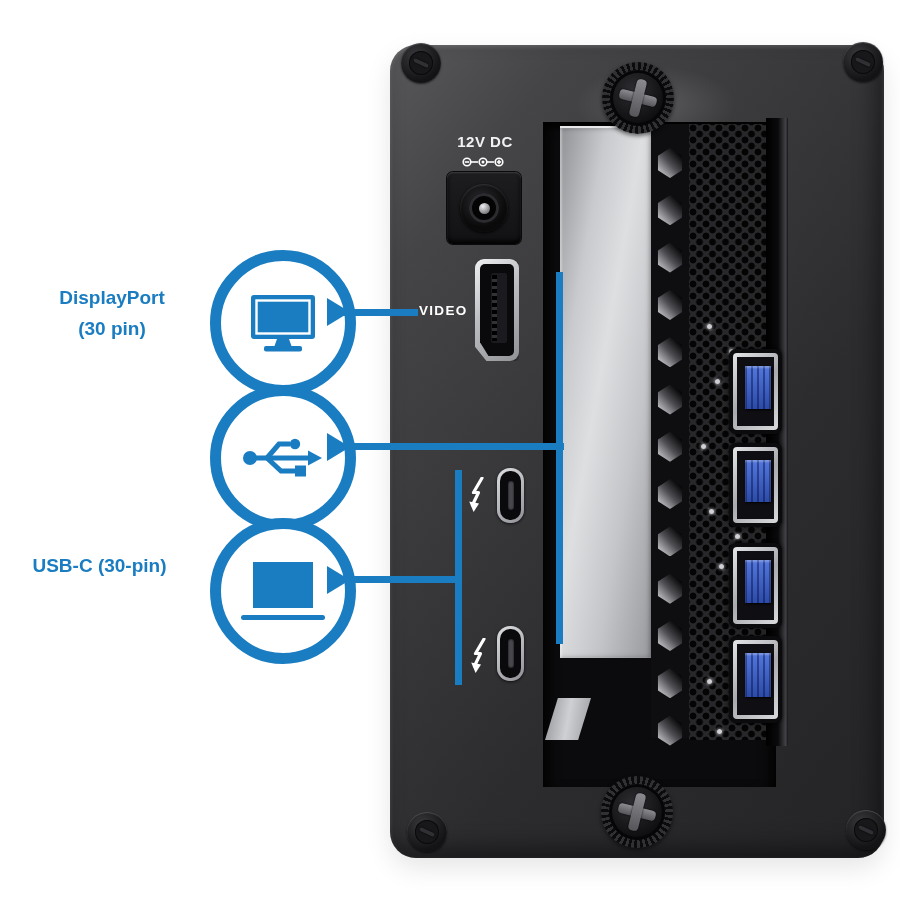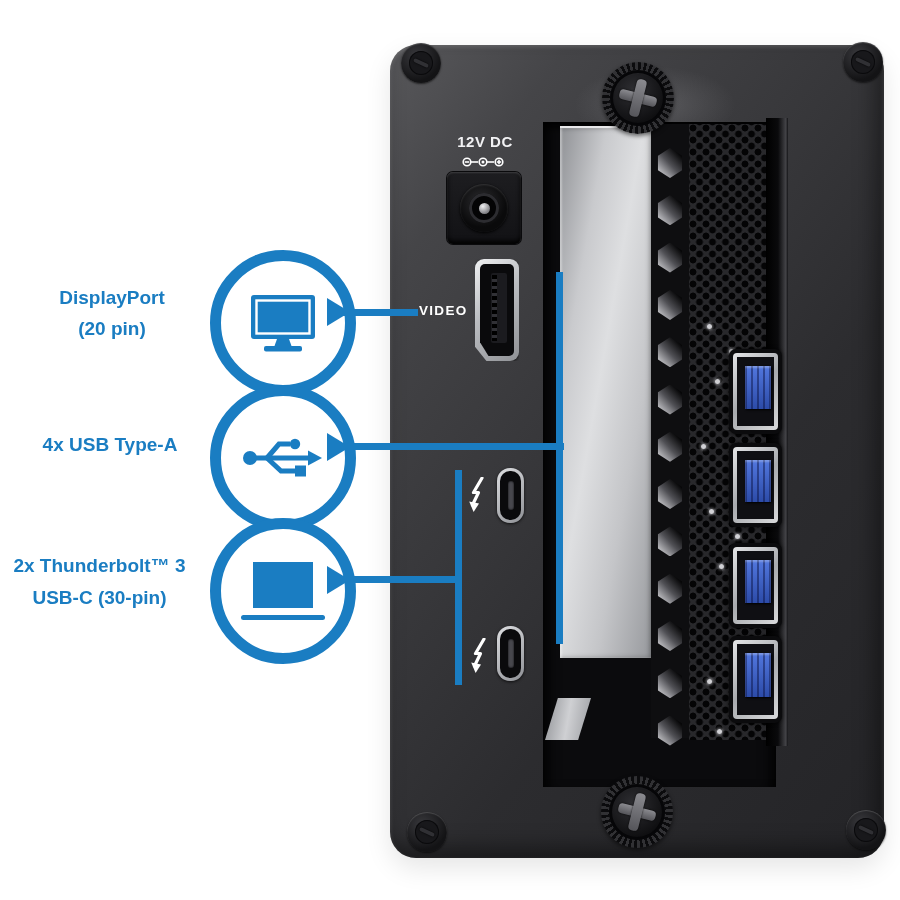--- a/index.html
+++ b/index.html
@@ -307,23 +307,19 @@
   <div class="pointer p3"></div>
 
   <div class="cline la"></div>
   <div class="cline lb"></div>
   <div class="cline lbv"></div>
   <div class="cline lc"></div>
   <div class="cline lcv"></div>
 
   <div class="clabel cl1">
     <div>DisplayPort</div>
-    <div>(20 pin)</div>
-  </div>
-  <div class="clabel cl2">
-    <div>4x USB Type-A</div>
+    <div>(30 pin)</div>
   </div>
   <div class="clabel cl3">
-    <div>2x Thunderbolt™ 3</div>
     <div>USB-C (30-pin)</div>
   </div>
 
 </div>
 
 </body></html>

